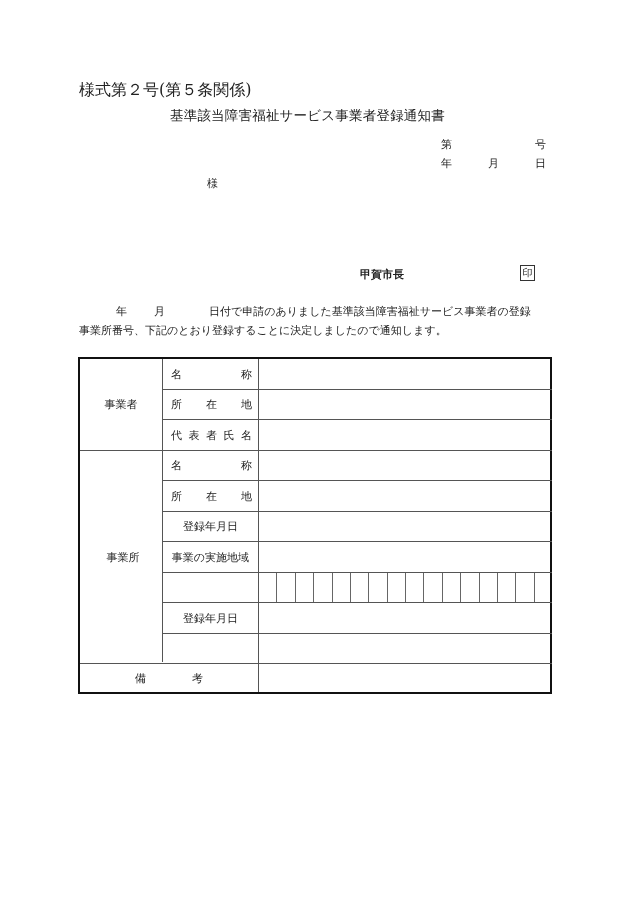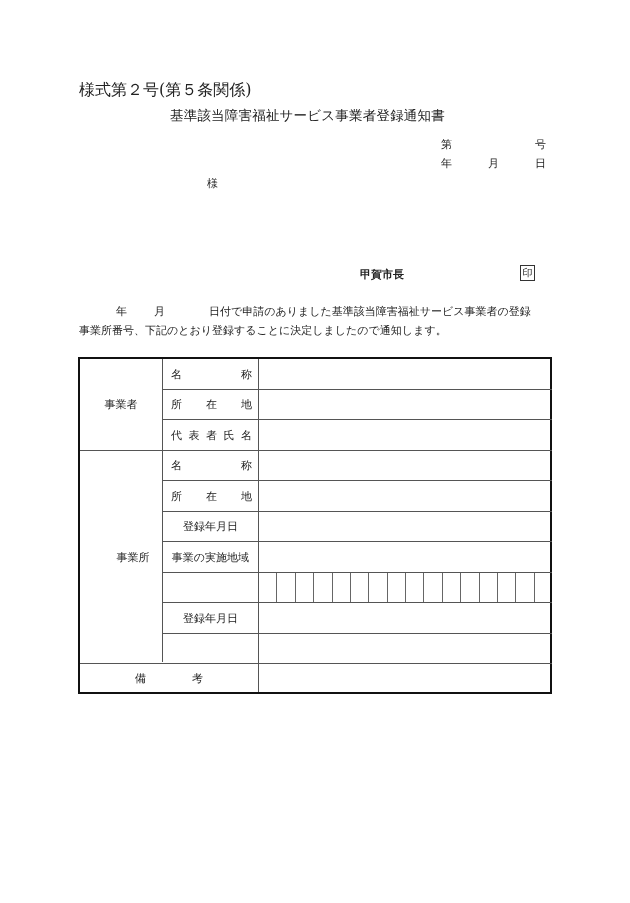--- a/index.html
+++ b/index.html
@@ -141,21 +141,21 @@
 
   <div class="cell field-label spread" style="left:83px; top:61px; width:95px; height:30px; padding-right:6px;">
     <span>代</span>
     <span>表</span>
     <span>者</span>
     <span>氏</span>
     <span>名</span>
   </div>
   <div class="cell" style="left:179px; top:61px; width:293px; height:30px;"></div>
 
-  <div class="cell group-label" style="left:12px; top:92px; width:82px; height:212px;">事業所</div>
+  <div class="cell group-label" style="left:2px; top:92px; width:82px; height:212px;">事業所</div>
 
   <div class="cell field-label spread" style="left:83px; top:92px; width:95px; height:29px; padding-right:6px;">
     <span>名</span>
     <span>称</span>
   </div>
   <div class="cell" style="left:179px; top:92px; width:293px; height:29px;"></div>
 
   <div class="cell field-label spread" style="left:83px; top:122px; width:95px; height:30px; padding-right:6px;">
     <span>所</span>
     <span>在</span>

